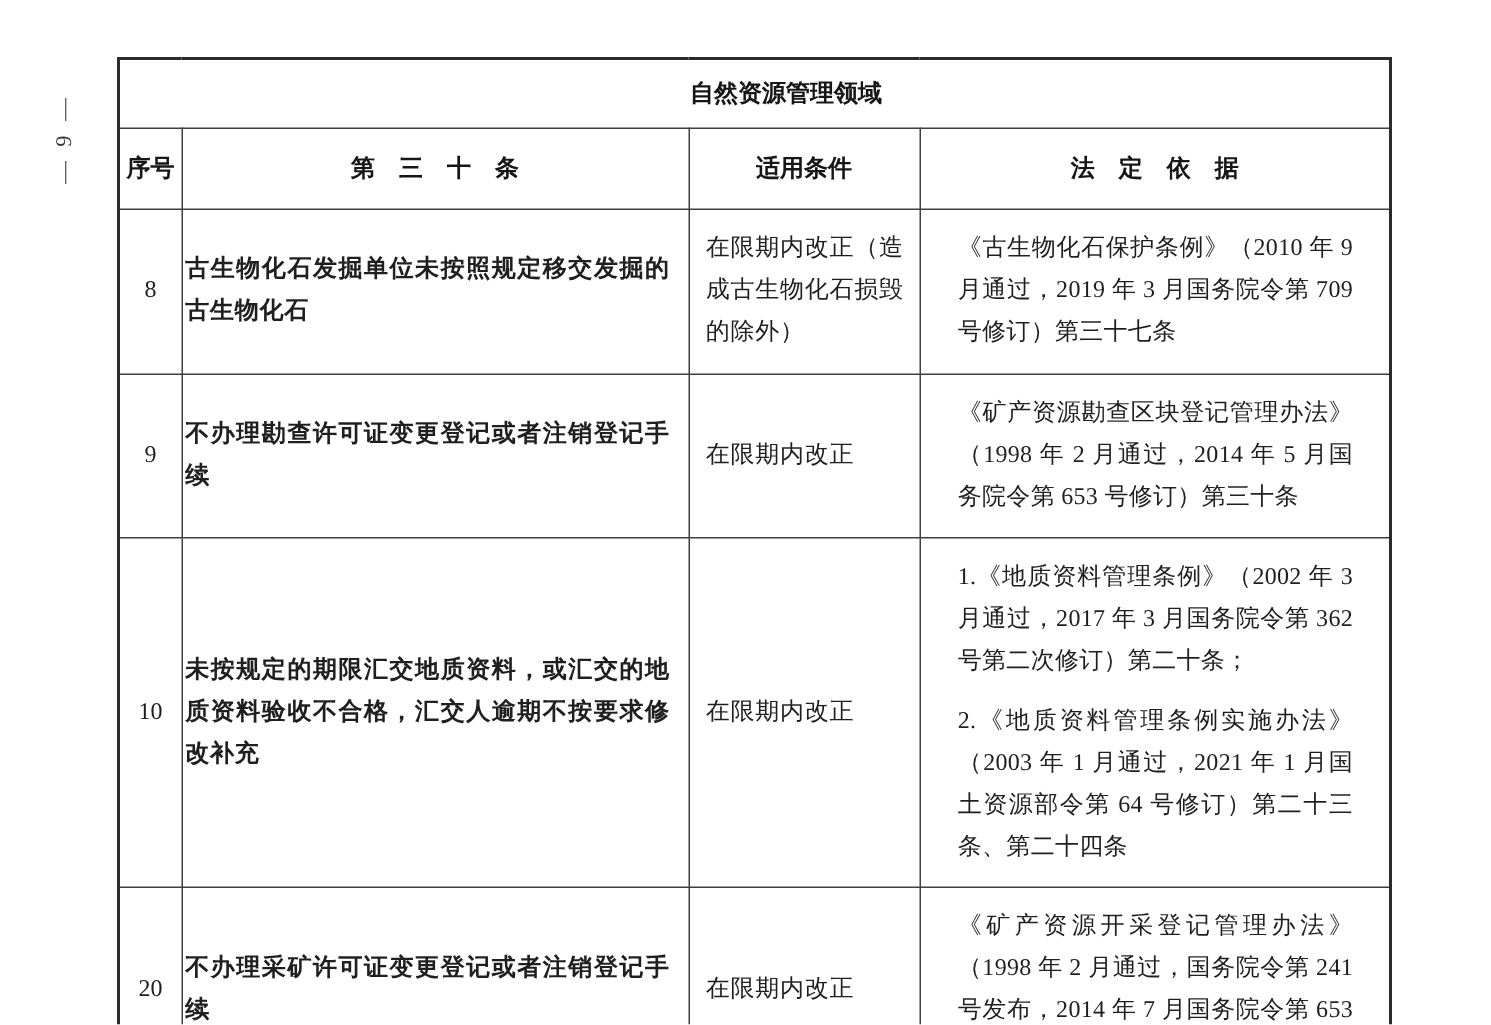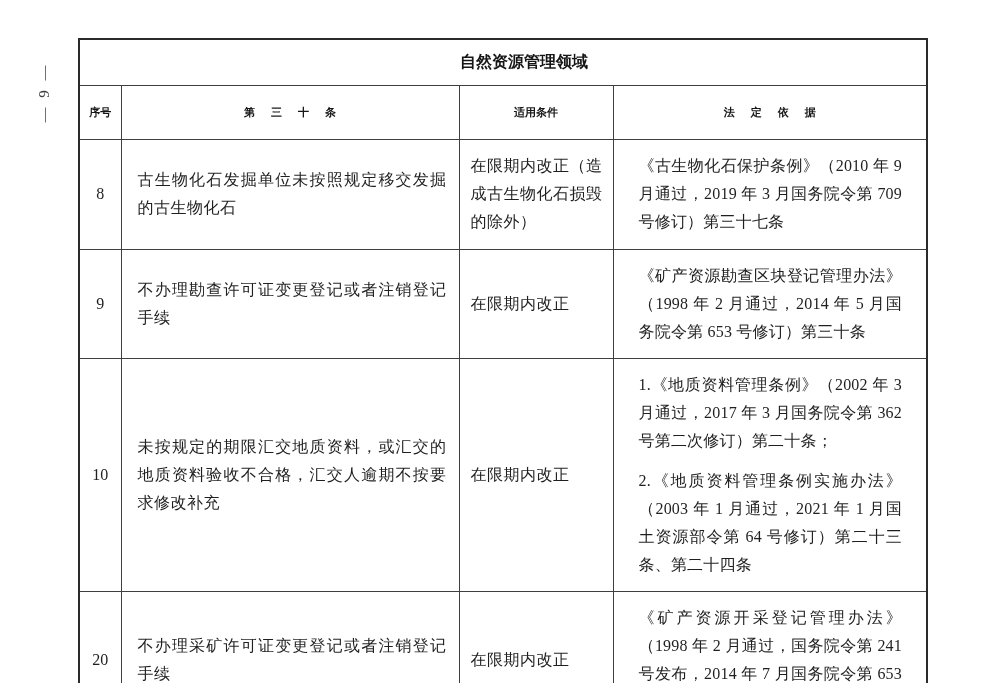--- a/index.html
+++ b/index.html
@@ -58,40 +58,41 @@
     font-family: "Liberation Sans", "DejaVu Sans", sans-serif;
     font-weight: bold;
     font-size: 16px;
     color: #161616;
     padding-left: 43px;
   }
   .header-row th {
     text-align: center;
     font-family: "Liberation Sans", "DejaVu Sans", sans-serif;
     font-weight: bold;
-    font-size: 11px;
+    font-size: 16px;
     color: #161616;
   }
   .header-row th .spread {
     letter-spacing: 16px;
     margin-right: -16px;
   }
   tbody tr:nth-child(1) { height: 110px; }
   tbody tr:nth-child(2) { height: 95px; }
   tbody tr:nth-child(3) { height: 173px; }
   tbody tr:nth-child(4) { height: 110px; }
   td.col-no {
     text-align: center;
     padding: 0 2px;
   }
   td.col-behavior {
-    padding: 0 12px 0 16px;
+    padding: 0 12px 0 2px;
     text-align: justify;
     line-height: 28px;
     letter-spacing: 0.5px;
+    font-weight: bold;
   }
   td.col-condition {
     padding: 0 10px 0 11px;
     text-align: justify;
     line-height: 28px;
     letter-spacing: 0.5px;
     margin-top: 12px;
   }
   td.col-basis {
     padding: 0 12px 0 13px;

